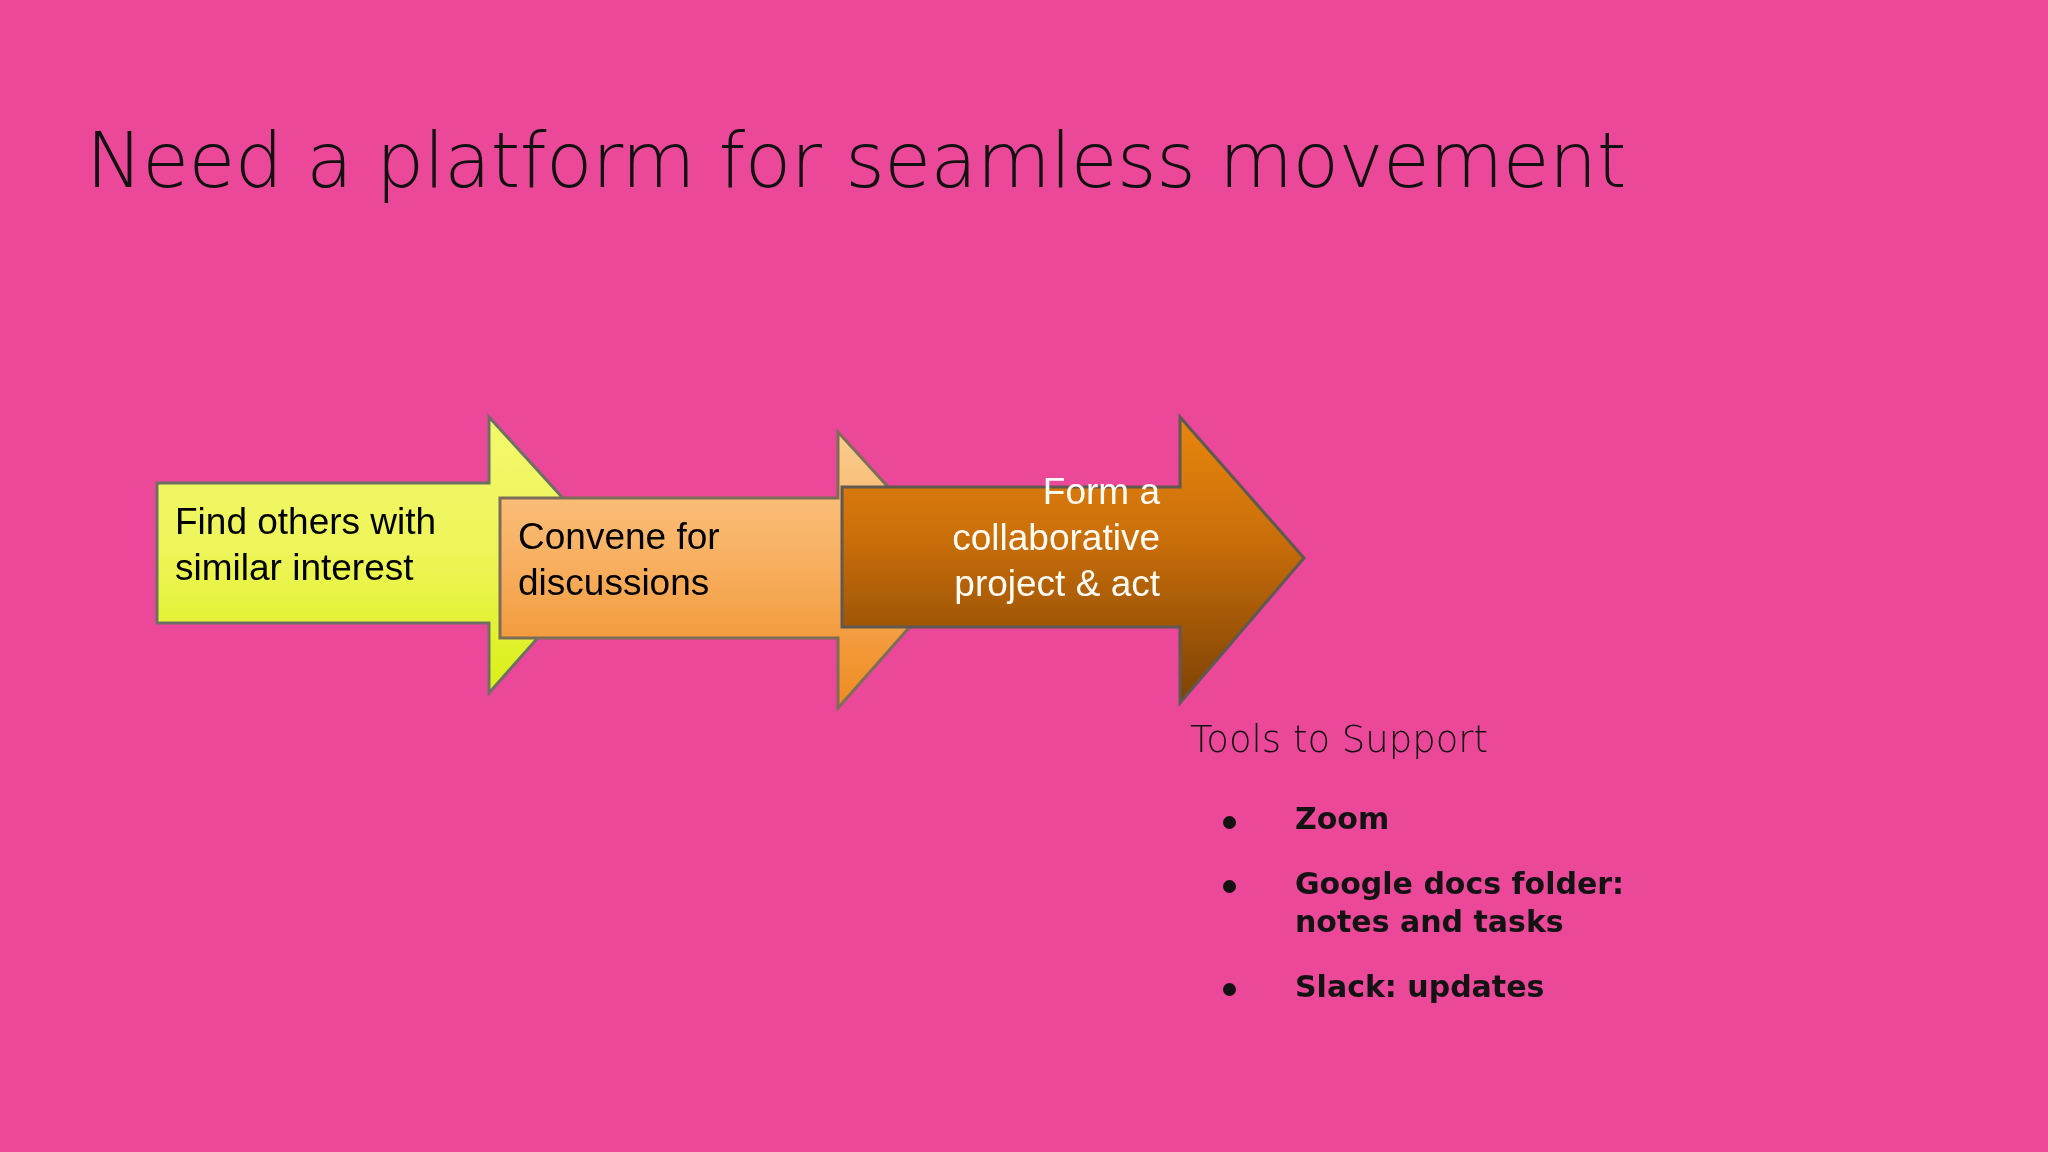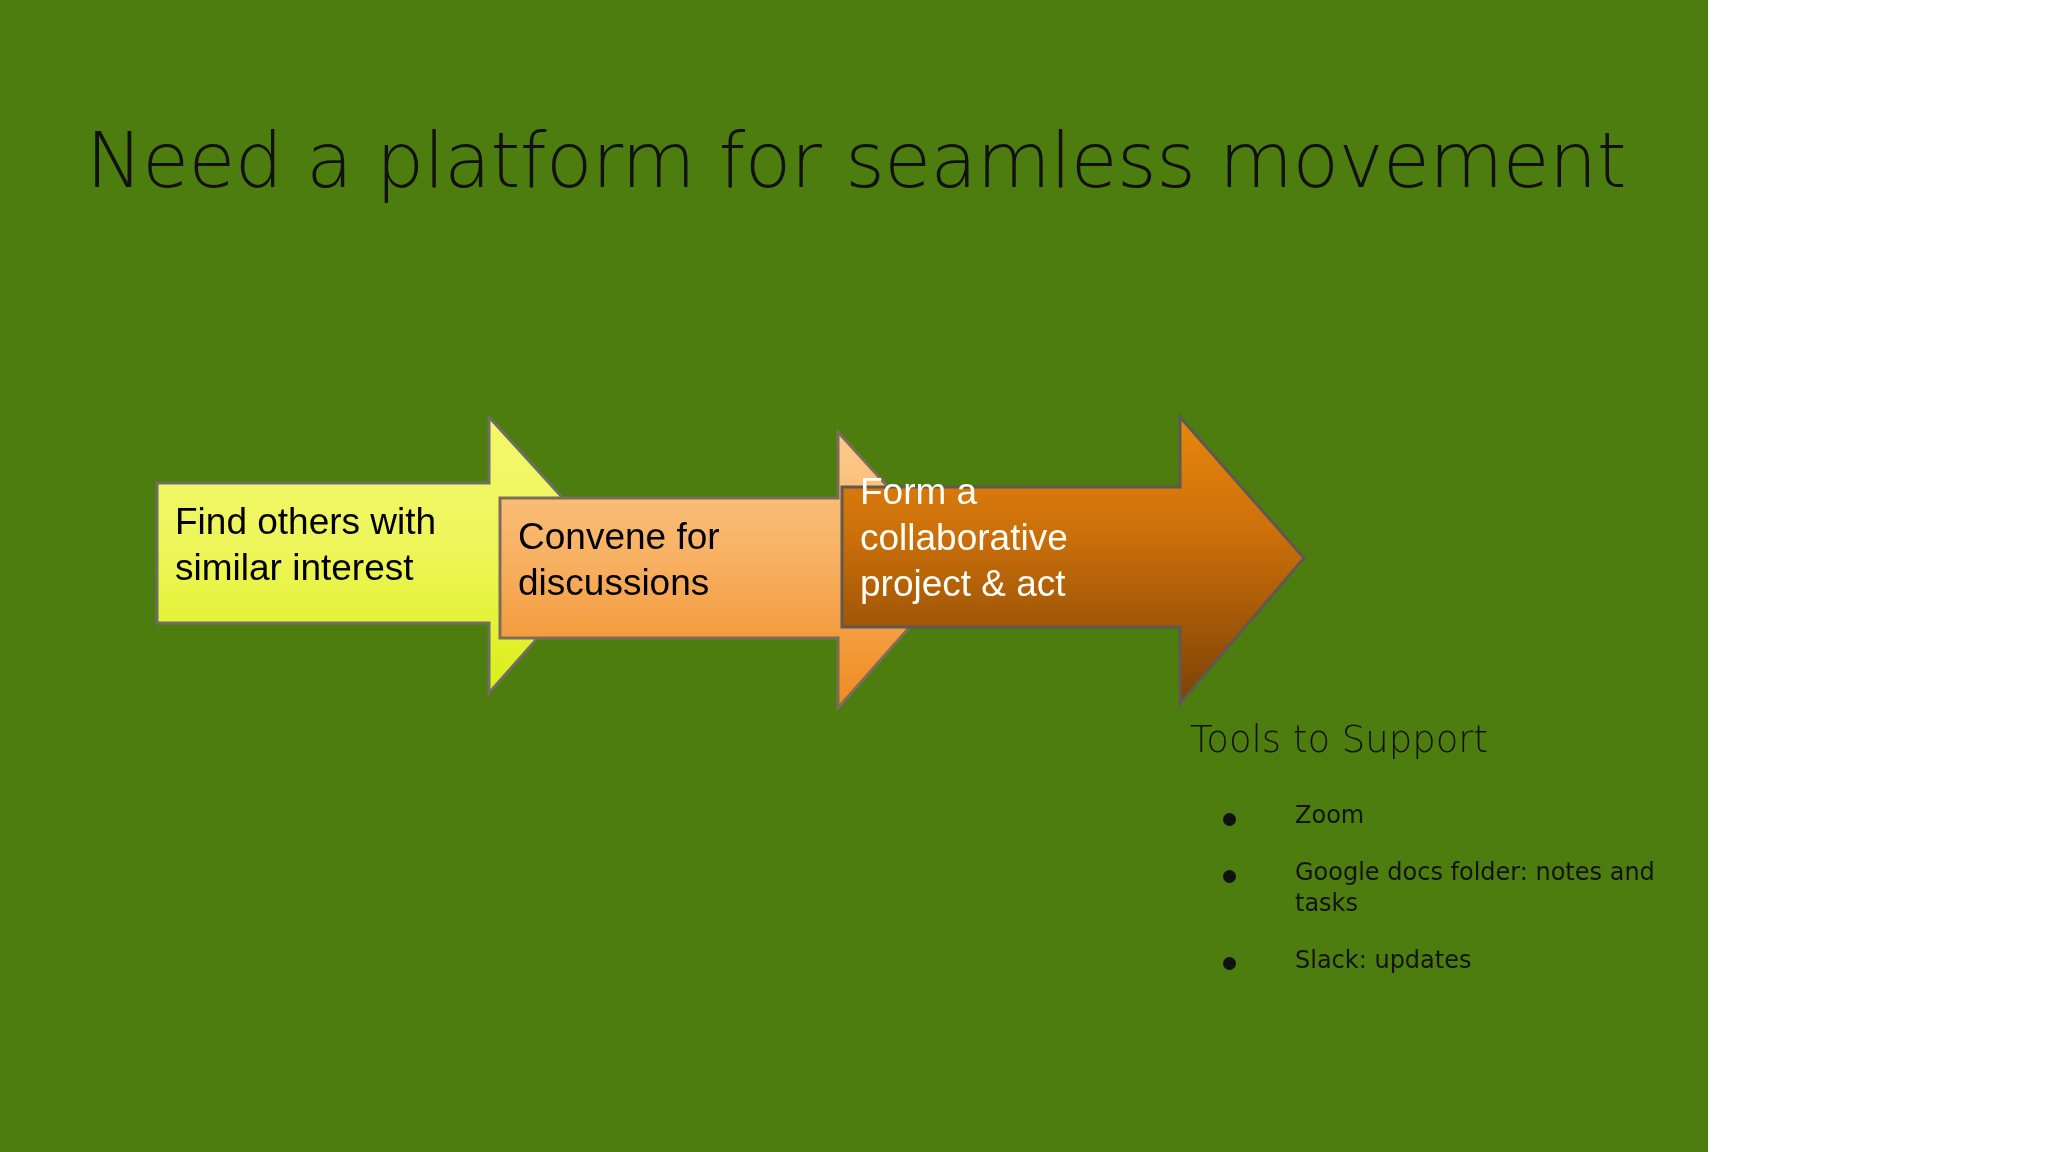--- a/index.html
+++ b/index.html
@@ -15,23 +15,23 @@
   body {
     position: relative;
     font-family: "Liberation Sans", sans-serif;
     -webkit-font-smoothing: antialiased;
   }
 
   
   #slide {
     position: absolute;
     inset: 0;
-    width: 1708px;
+    width: 2048px;
     height: 1152px;
-    background: #4d7c0f;
+    background: #ec4899;
   }
 
   
   #slide-title {
     position: absolute;
     left: 86px;
     top: 118px;
     width: 1700px;
     font-family: "DejaVu Sans", sans-serif;
     font-weight: 300;
@@ -65,21 +65,21 @@
 
   .arrow-label {
     position: absolute;
     font-family: "Liberation Sans", sans-serif;
     font-size: 37px;
     line-height: 1.24;
     white-space: pre-line;
   }
 
   .arrow-label.dark  { color: #000000; }
-  .arrow-label.light { color: #fffdf6; }
+  .arrow-label.light { color: #fffdf6; text-align: right; }
 
   
   #tools-panel {
     position: absolute;
     left: 1190px;
     top: 718px;
     width: 700px;
   }
 
   #tools-heading {
@@ -93,22 +93,22 @@
 
   #tools-list {
     margin-top: 38px;
     padding-left: 33px;
     list-style: none;
   }
 
   #tools-list li {
     position: relative;
     font-family: "DejaVu Sans", sans-serif;
-    font-weight: 400;
-    font-size: 24px;
+    font-weight: 700;
+    font-size: 30px;
     line-height: 1.28;
     color: #131313;
     margin-bottom: 26px;
     padding-left: 72px;
     max-width: 460px;
   }
 
   #tools-list li:last-child { margin-bottom: 0; }
 
   #tools-list li .bullet-dot {

